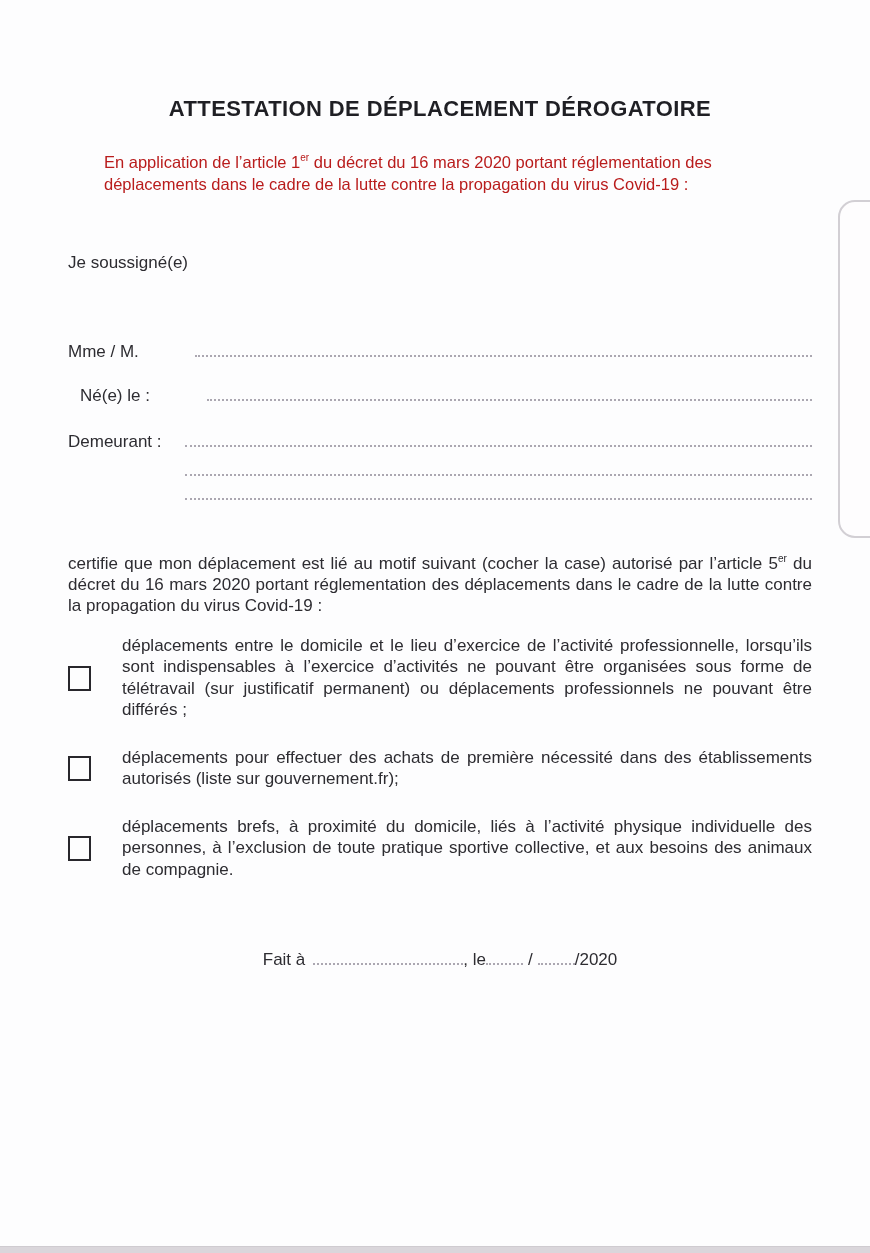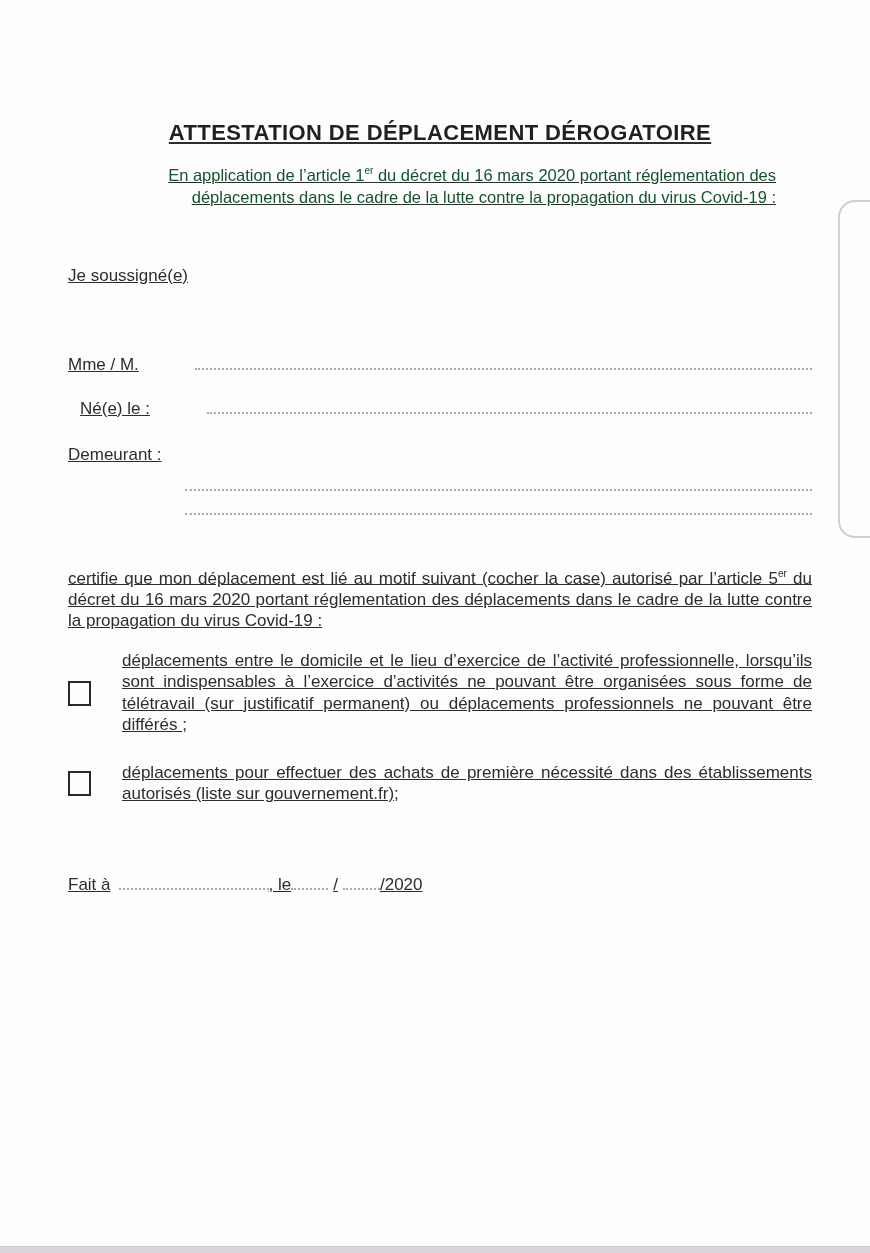--- a/index.html
+++ b/index.html
@@ -8,39 +8,38 @@
     width: 870px;
     height: 1253px;
     background: #fdfdfe;
     font-family: "Liberation Sans", sans-serif;
     color: #2d2c31;
     overflow: hidden;
     box-sizing: border-box;
   }
   .content {
     position: relative;
-    padding: 120px 58px 0 68px;
-    box-sizing: border-box;
-    text-decoration: underline;
+    padding: 96px 58px 0 68px;
+    box-sizing: border-box;
   }
   h1.title {
     margin: 0;
     font-size: 22px;
     font-weight: bold;
     letter-spacing: 0.4px;
     text-align: center;
     color: #1f1f24;
   }
   .subtitle {
-    margin: 14px auto 0 auto;
+    margin: 25px auto 0 auto;
     max-width: 672px;
     font-size: 16.5px;
     line-height: 22px;
-    text-align: right;
-    color: #14532d;
+    text-align: left;
+    color: #b91c1c;
   }
   sup { font-size: 10px; }
 
   .soussigne {
     margin-top: 58px;
     font-size: 17px;
   }
   .field-row {
     display: flex;
     align-items: baseline;
@@ -50,21 +49,21 @@
   .field-row .flabel { flex-shrink: 0; }
   .dotted {
     display: inline-block;
     border-bottom: 2px dotted #aba7b1;
     height: 14px;
     box-sizing: border-box;
   }
   .field-row .dotted.grow { flex: 1; }
   .name-row .flabel  { width: 127px; margin-top: 45px; }
   .birth-row .flabel { width: 127px; margin-left: 12px; }
-  .addr-row  { margin-top: 26px; flex-direction: column; }
+  .addr-row  { margin-top: 26px; }
   .addr-row .flabel { width: 117px; }
   .addr-extra {
     margin-left: 117px;
     margin-top: 16px;
     border-bottom: 2px dotted #aba7b1;
     height: 6px;
   }
 
   .certify {
     margin: 48px 0 0 0;
@@ -95,21 +94,21 @@
     text-align: justify;
   }
 
   .footer {
     margin-top: 70px;
     font-size: 17px;
   }
   .fait-line {
     display: flex;
     align-items: baseline;
-    justify-content: flex-start;
+    justify-content: center;
   }
   .fait-line .gap-s { margin-left: 5px; }
   .w150 { width: 150px; margin-left: 8px; }
   .w37  { width: 37px; }
   .signature {
     margin-top: 8px;
     text-align: right;
     font-size: 16px;
   }
 
@@ -172,20 +171,24 @@
         <p class="reason-text">déplacements entre le domicile et le lieu d’exercice de l’activité professionnelle, lorsqu’ils sont indispensables à l’exercice d’activités ne pouvant être organisées sous forme de télétravail (sur justificatif permanent) ou déplacements professionnels ne pouvant être différés ;</p>
       </div>
 
       <div class="reason">
         <span class="checkbox"></span>
         <p class="reason-text">déplacements pour effectuer des achats de première nécessité dans des établissements autorisés (liste sur gouvernement.fr);</p>
       </div>
 
 
 
+      <div class="reason">
+        <span class="checkbox"></span>
+        <p class="reason-text">déplacements brefs, à proximité du domicile, liés à l’activité physique individuelle des personnes, à l’exclusion de toute pratique sportive collective, et aux besoins des animaux de compagnie.</p>
+      </div>
 
     </div>
 
     <div class="footer">
       <div class="fait-line">
         <span>Fait à</span>
         <span class="dotted w150"></span>
         <span>, le</span>
         <span class="dotted w37"></span>
         <span class="gap-s">/</span>

